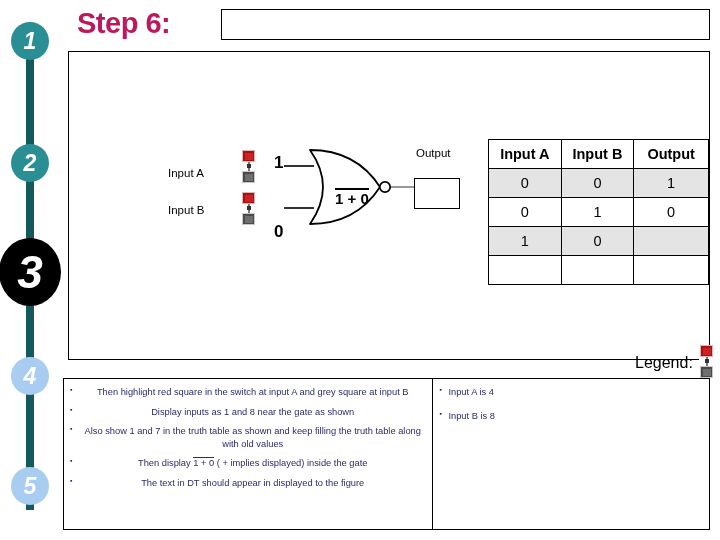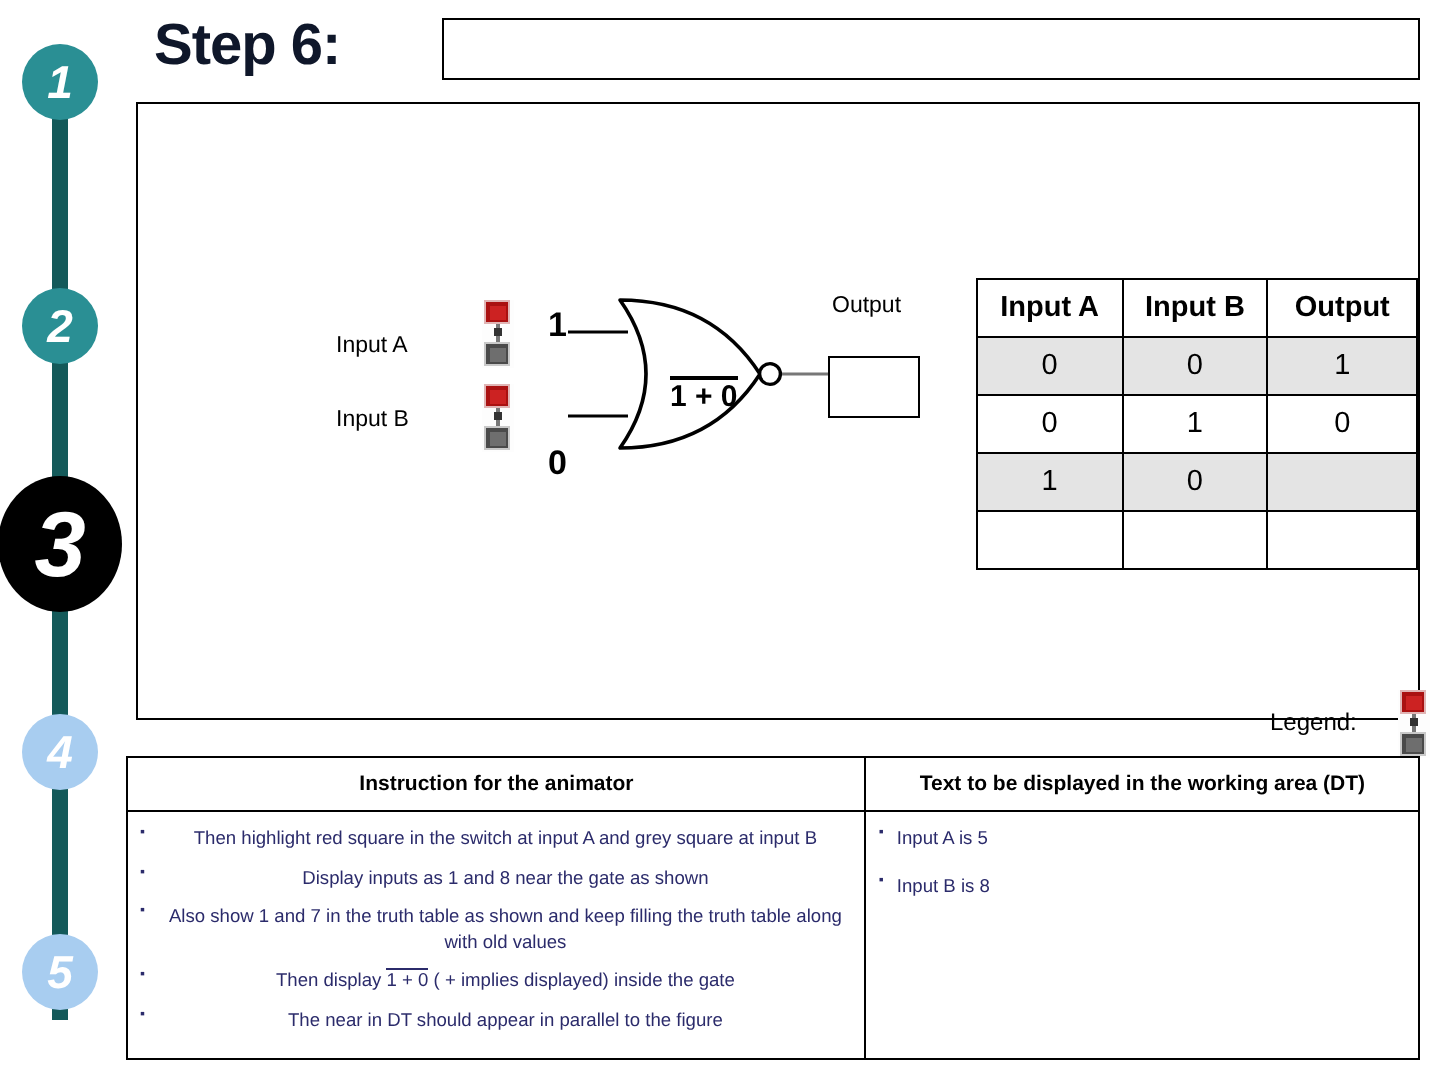--- a/index.html
+++ b/index.html
@@ -21,21 +21,21 @@
     color:#ffffff;font-weight:bold;font-style:italic;
     font-family:"Liberation Sans","DejaVu Sans",sans-serif;
     line-height:1;
   }
   .step-sm{width:38px;height:38px;font-size:23px;left:11px;}
   .step-big{width:62px;height:68px;font-size:46px;left:-1px;border-radius:50%;}
 
   
   #title{
     position:absolute;left:77px;top:7px;
-    font-size:29px;font-weight:bold;color:#0f172a;
+    font-size:29px;font-weight:bold;color:#be185d;
     letter-spacing:-0.5px;
   }
   #title-box{
     position:absolute;left:221px;top:9px;width:487px;height:29px;
     border:1.5px solid #000;background:#fff;
   }
 
   
   #panel{
     position:absolute;left:68px;top:51px;width:642px;height:309px;
@@ -90,21 +90,21 @@
   }
   #ttable th,#ttable td{
     border:1.6px solid #000;width:79px;height:28px;text-align:center;
     font-size:14.5px;color:#000;padding:0;
     font-family:"Liberation Sans","DejaVu Sans",sans-serif;
   }
   #ttable th{font-weight:bold;font-size:14.5px;}
   #ttable tr.shaded td{background:#e4e4e4;}
 
   
-  #legend{position:absolute;left:566px;top:302px;font-size:12px;color:#000;}
+  #legend{position:absolute;left:566px;top:302px;font-size:16px;color:#000;}
   #legend-sw{position:absolute;left:630px;top:293px;width:16px;height:34px;background:#fdfdfd;}
 
   
   #btable{
     position:absolute;left:63px;top:378px;width:647px;height:152px;
     border-collapse:collapse;background:#fff;
   }
   #btable td{border:1.7px solid #000;vertical-align:top;padding:0;}
   #btable .hd{
     text-align:center;font-size:10.5px;font-weight:bold;color:#000;
@@ -247,35 +247,31 @@
     <div class="sw-dot"></div>
     <div class="sw-bot">
         <i></i>
       </div>
   </div>
 
 </div>
 
 <table id="btable">
   <tbody>
-      <tr>
-    <td class="hd col-l">Instruction for the animator</td>
-    <td class="hd col-r">Text to be displayed in the working area (DT)</td>
-  </tr>
   <tr>
     <td class="col-l">
       <ul class="bullets">
         <li>Then highlight red square  in the switch at input A and grey square at input B</li>
         <li>Display inputs as 1 and 8 near the gate as shown</li>
         <li>Also show 1 and 7 in the truth table as shown and keep filling the truth table along with old values</li>
         <li><span>Then display </span><span class="ovl-s">1 + 0</span><span> ( + implies displayed) inside the gate</span></li>
-        <li>The near in DT should appear  in parallel to the figure</li>
+        <li>The text in DT should appear  in displayed to the figure</li>
       </ul>
     </td>
     <td class="col-r">
       <ul class="bullets right">
-        <li>Input A is 5</li>
+        <li>Input A is 4</li>
         <li>Input B is 8</li>
       </ul>
     </td>
   </tr>
 </tbody>
   </table>
 
 </body></html>

